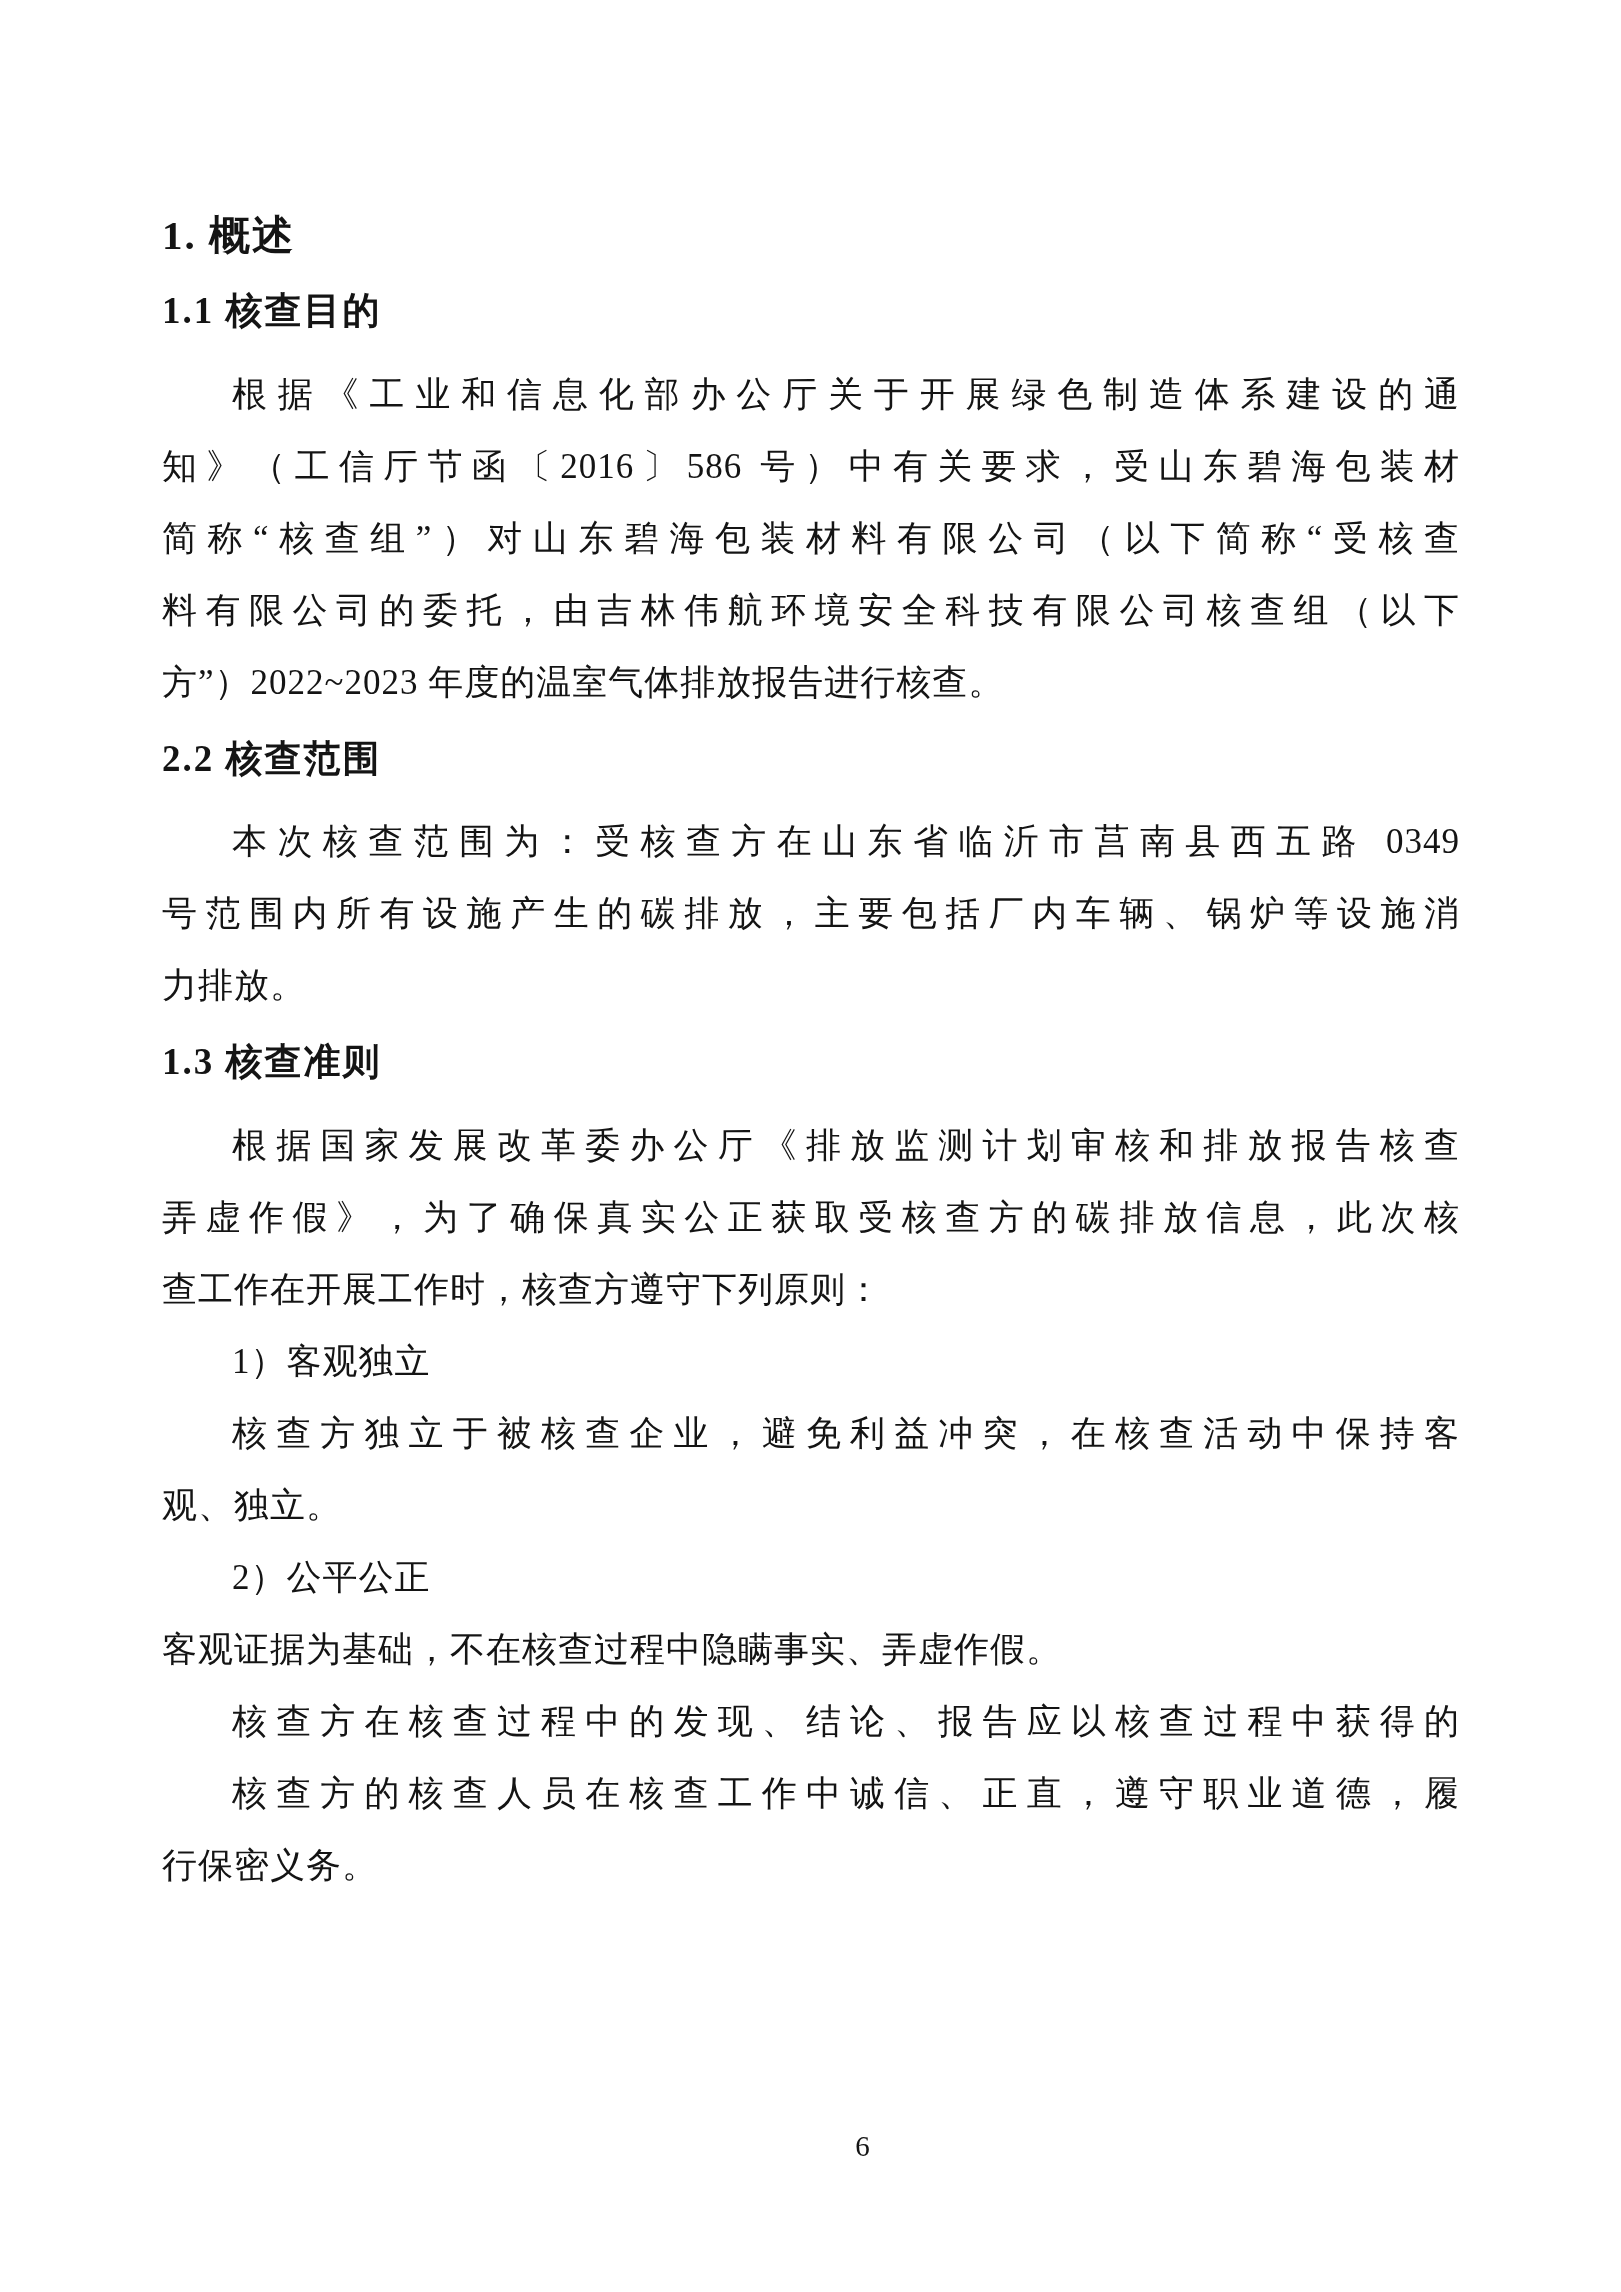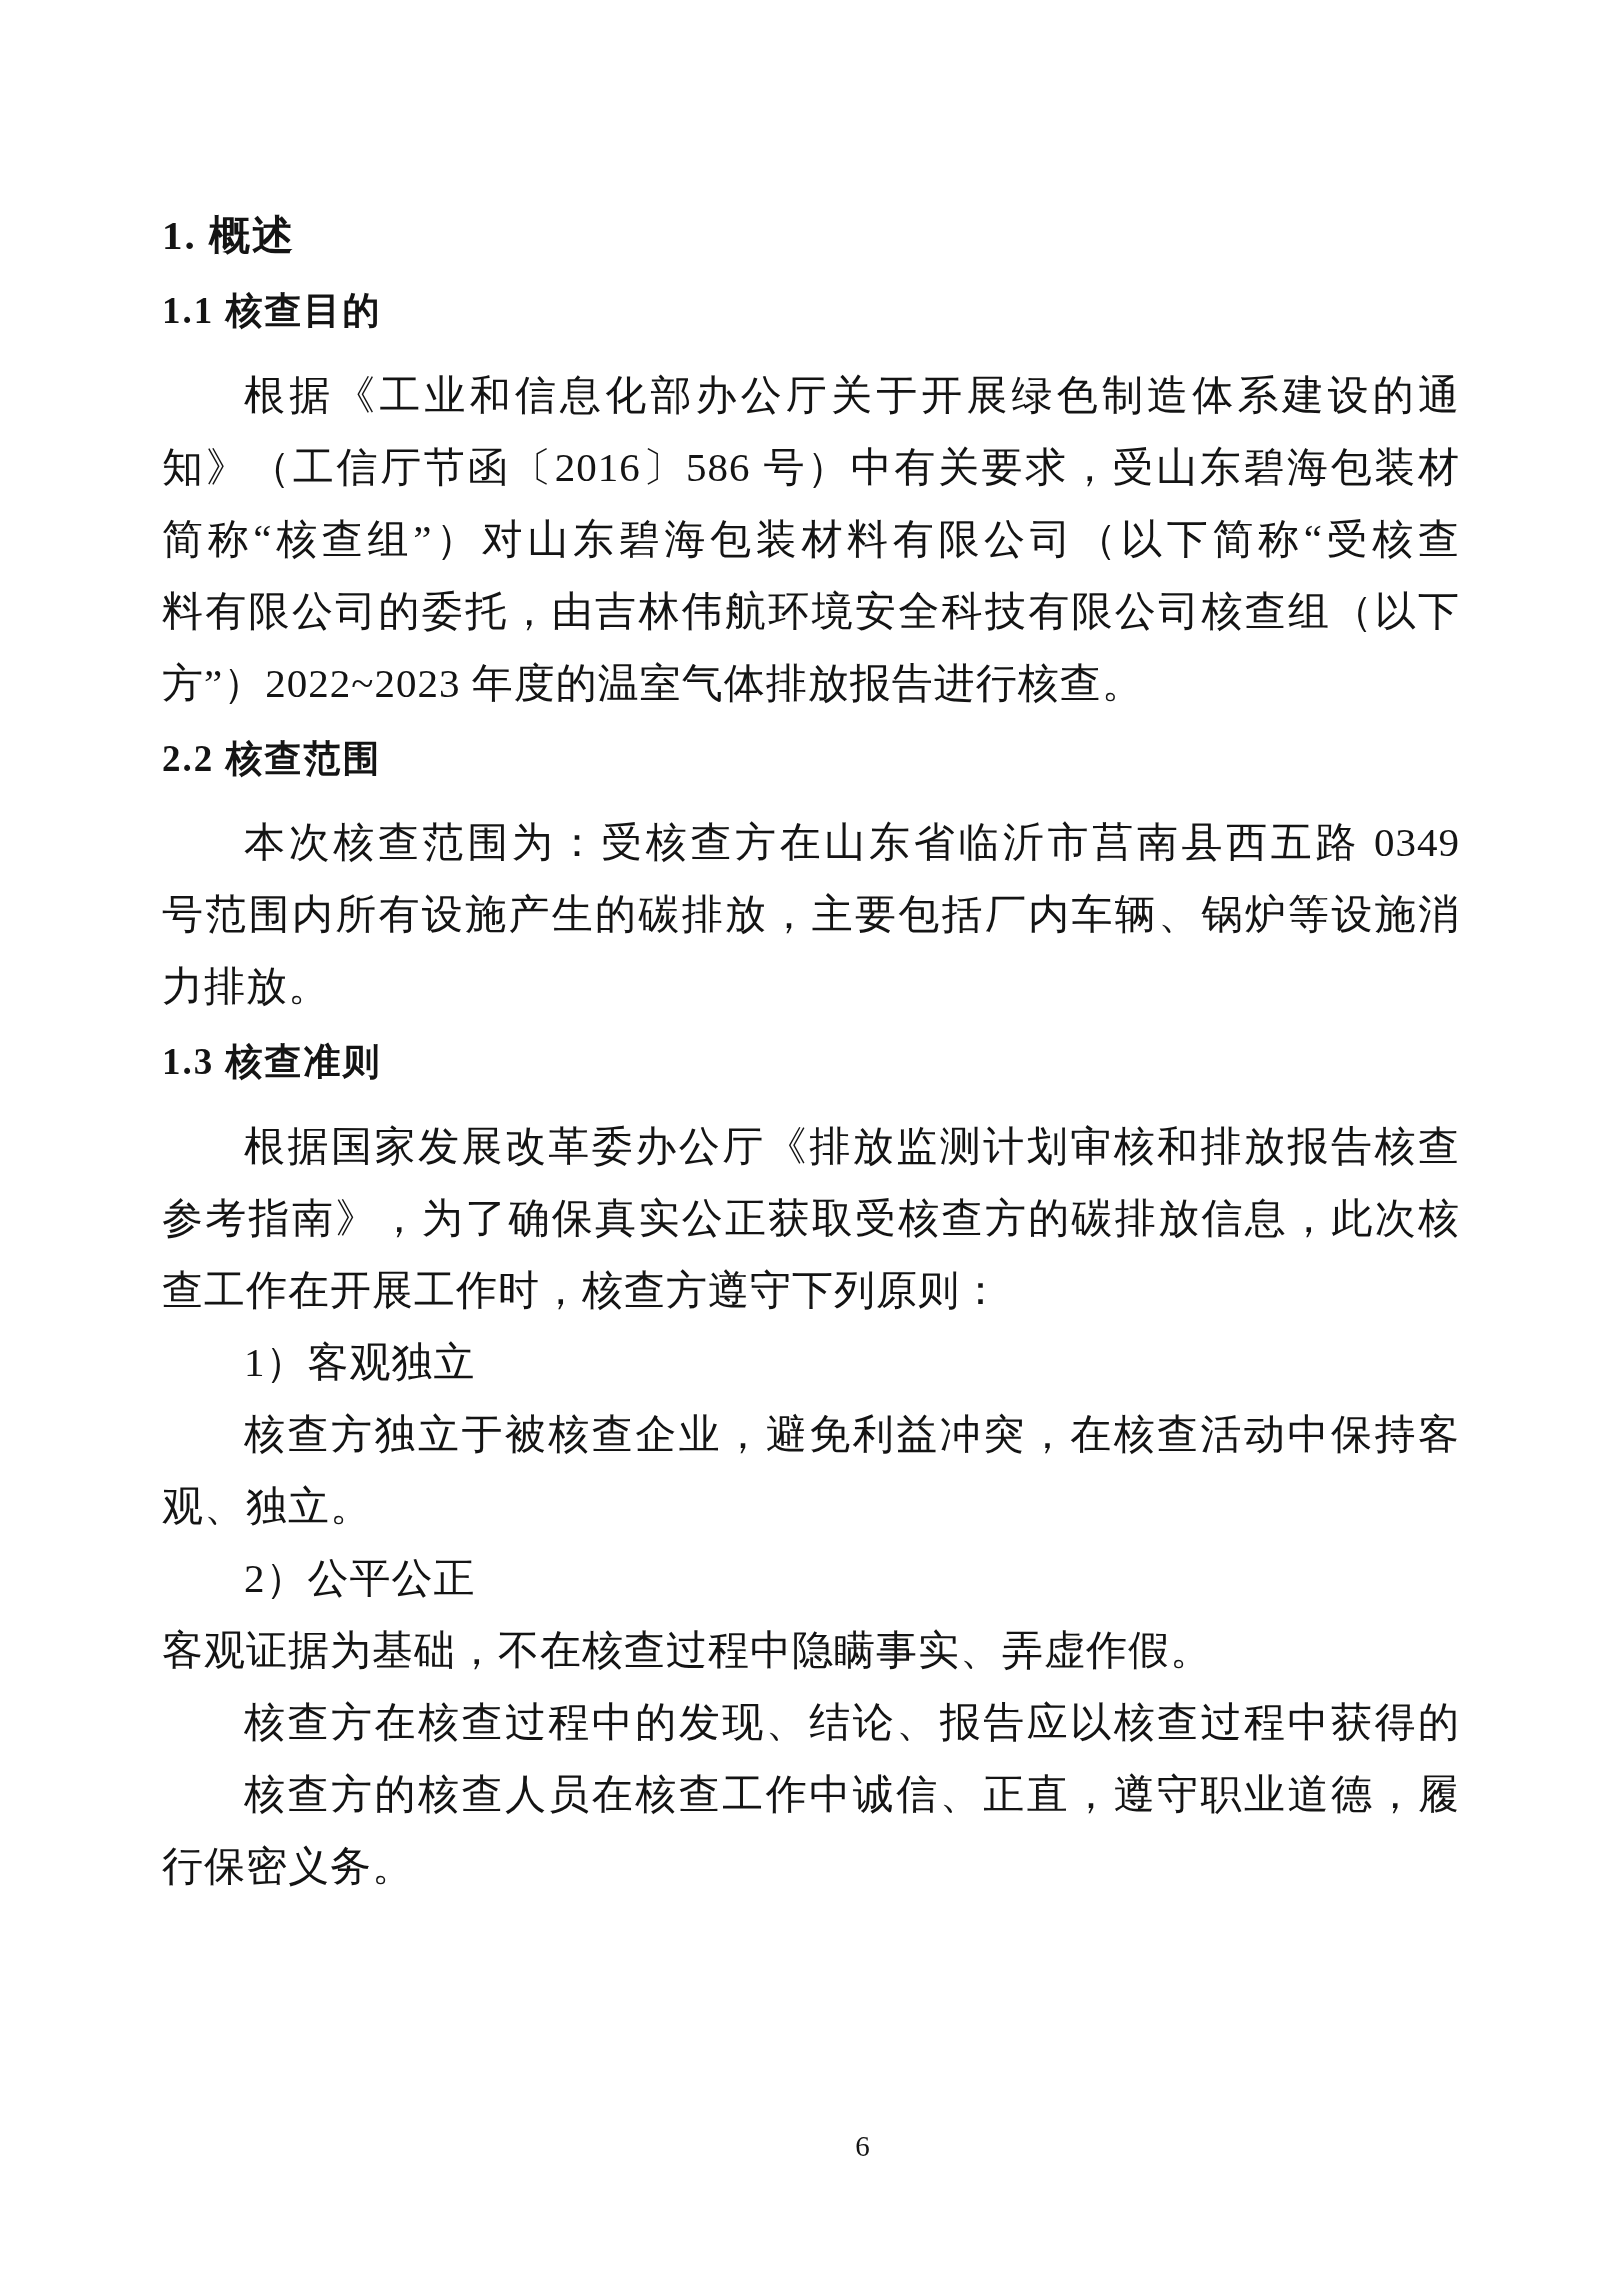--- a/index.html
+++ b/index.html
@@ -31,21 +31,21 @@
   }
   .h2 {
     font-size: 37px;
     font-weight: 700;
     line-height: 72px;
     height: 72px;
     margin: 3.9px 0 11.8px 0;
     letter-spacing: 2px;
   }
   .line {
-    font-size: 41px;
+    font-size: 35px;
     line-height: 72px;
     height: 72px;
     letter-spacing: 1px;
     white-space: normal;
   }
   .indent { text-indent: 2em; }
   .just {
     text-align: justify;
     text-align-last: justify;
     text-justify: inter-ideograph;
@@ -79,21 +79,21 @@
 
     <div class="h2">2.2 核查范围</div>
 
     <div class="line indent just">本次核查范围为：受核查方在山东省临沂市莒南县西五路 0349</div>
     <div class="line just">号范围内所有设施产生的碳排放，主要包括厂内车辆、锅炉等设施消</div>
     <div class="line">力排放。</div>
 
     <div class="h2">1.3 核查准则</div>
 
     <div class="line indent just">根据国家发展改革委办公厅《排放监测计划审核和排放报告核查</div>
-    <div class="line just">参考指南》，为了确保真实公正获取受核查方的碳排放信息，此次核</div>
+    <div class="line just">弄虚作假》，为了确保真实公正获取受核查方的碳排放信息，此次核</div>
     <div class="line">查工作在开展工作时，核查方遵守下列原则：</div>
 
     <div class="line indent">1）客观独立</div>
     <div class="line indent just">核查方独立于被核查企业，避免利益冲突，在核查活动中保持客</div>
     <div class="line">观、独立。</div>
 
     <div class="line indent">2）公平公正</div>
     <div class="line">客观证据为基础，不在核查过程中隐瞒事实、弄虚作假。</div>
     <div class="line indent just">核查方在核查过程中的发现、结论、报告应以核查过程中获得的</div>
 

